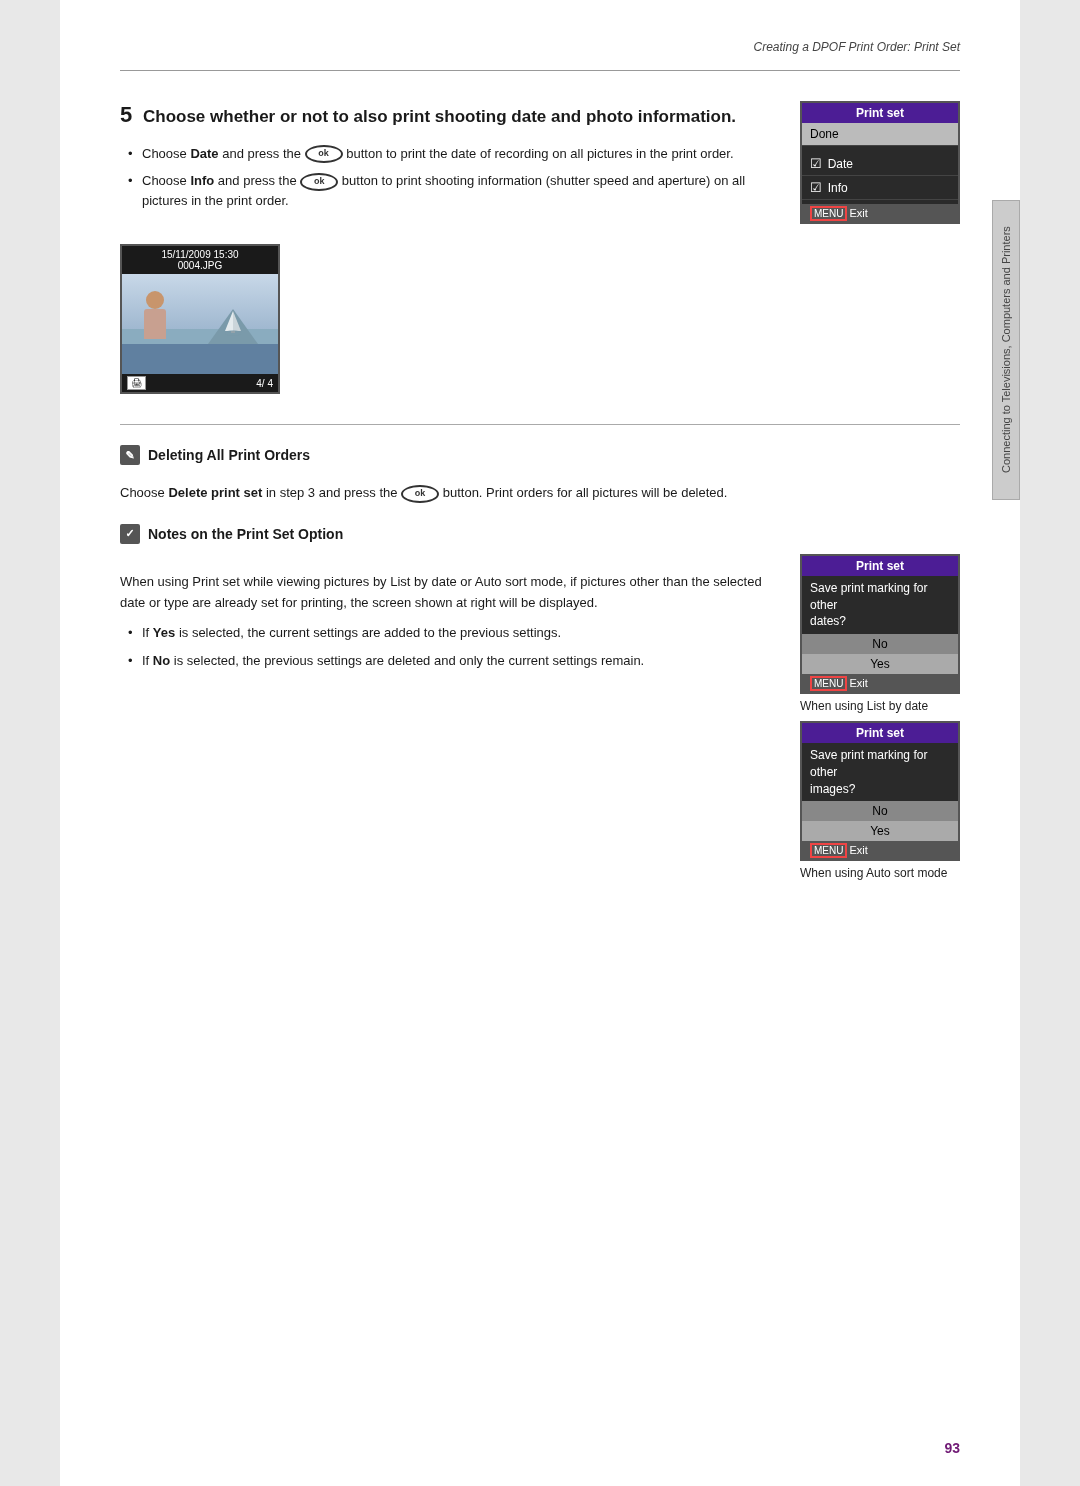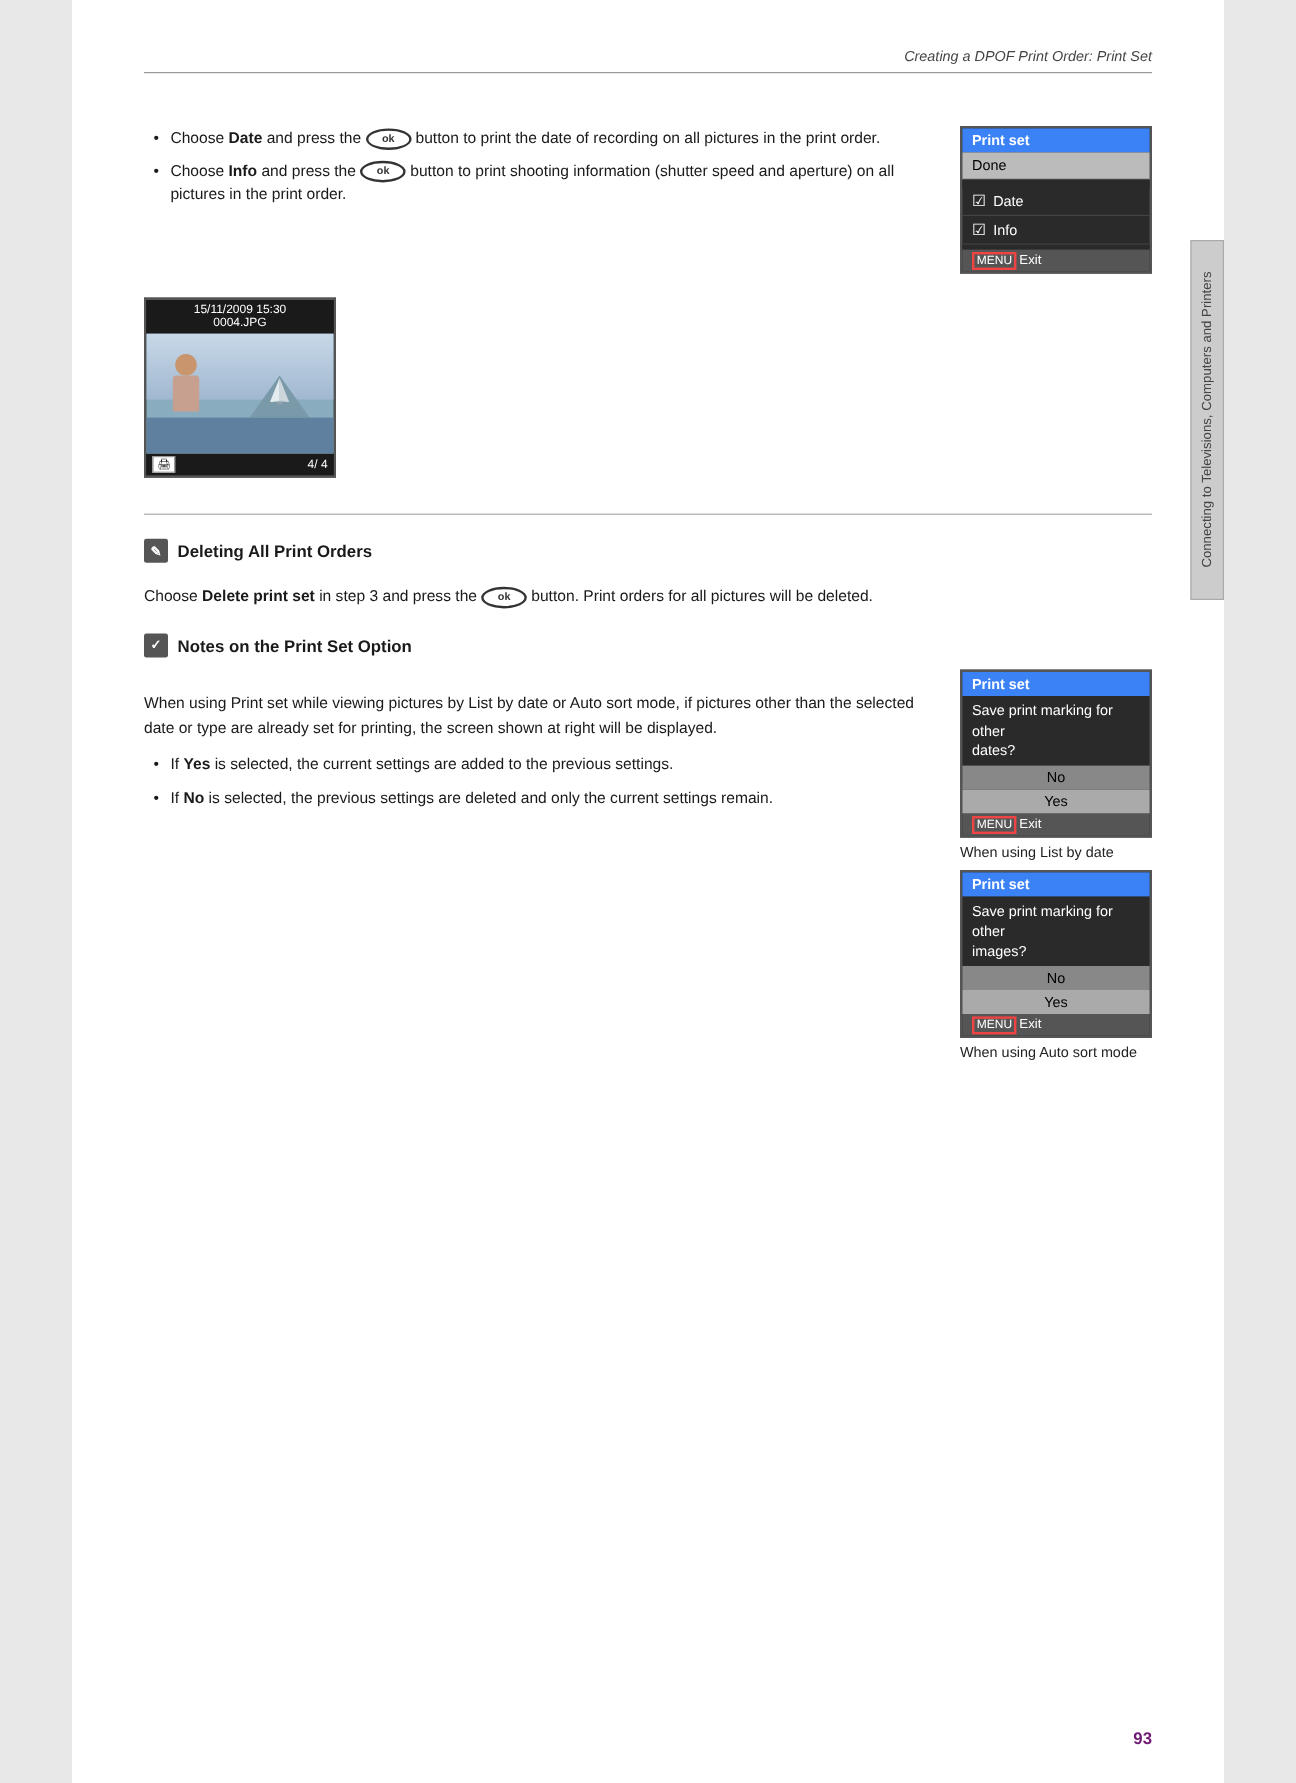--- a/index.html
+++ b/index.html
@@ -22,22 +22,22 @@
       position: relative;
       padding: 40px 60px 60px 60px;
     }
 
     
     .page-header {
       text-align: right;
       font-size: 12px;
       color: #444;
       border-bottom: 1px solid #999;
-      padding-bottom: 6px;
-      margin-bottom: 44px;
+      padding-bottom: 16px;
+      margin-bottom: 30px;
       font-style: italic;
     }
 
     
     .step-section {
       display: flex;
       gap: 30px;
       margin-bottom: 20px;
     }
 
@@ -90,25 +90,26 @@
 
     .menu-box {
       border: 2px solid #555;
       background: #2a2a2a;
       color: #fff;
       font-size: 12px;
       width: 160px;
     }
 
     .menu-title {
-      background: #3b82f6;
+      background: #4c1d95;
       color: #fff;
       padding: 3px 8px;
       font-size: 12px;
       font-weight: bold;
+      text-align: center;
     }
 
     .menu-item {
       padding: 4px 8px;
       border-bottom: 1px solid #444;
       color: #fff;
       font-size: 12px;
     }
 
     .menu-item.selected {
@@ -402,20 +403,24 @@
 <body>
 
 <div class="page">
 
   <div class="page-header">
     <span>Creating a DPOF Print Order: Print Set</span>
   </div>
 
   <div class="step-section">
     <div class="step-content">
+      <div class="step-heading">
+        <span class="step-number">5</span>
+        <span>Choose whether or not to also print shooting date and photo information.</span>
+      </div>
       <ul class="step-bullets">
         <li>
           Choose <b>Date</b> and press the <span class="ok-button">ok</span> button to print the date of recording on all pictures in the print order.
         </li>
         <li>
           Choose <b>Info</b> and press the <span class="ok-button">ok</span> button to print shooting information (shutter speed and aperture) on all pictures in the print order.
         </li>
       </ul>
     </div>
 

